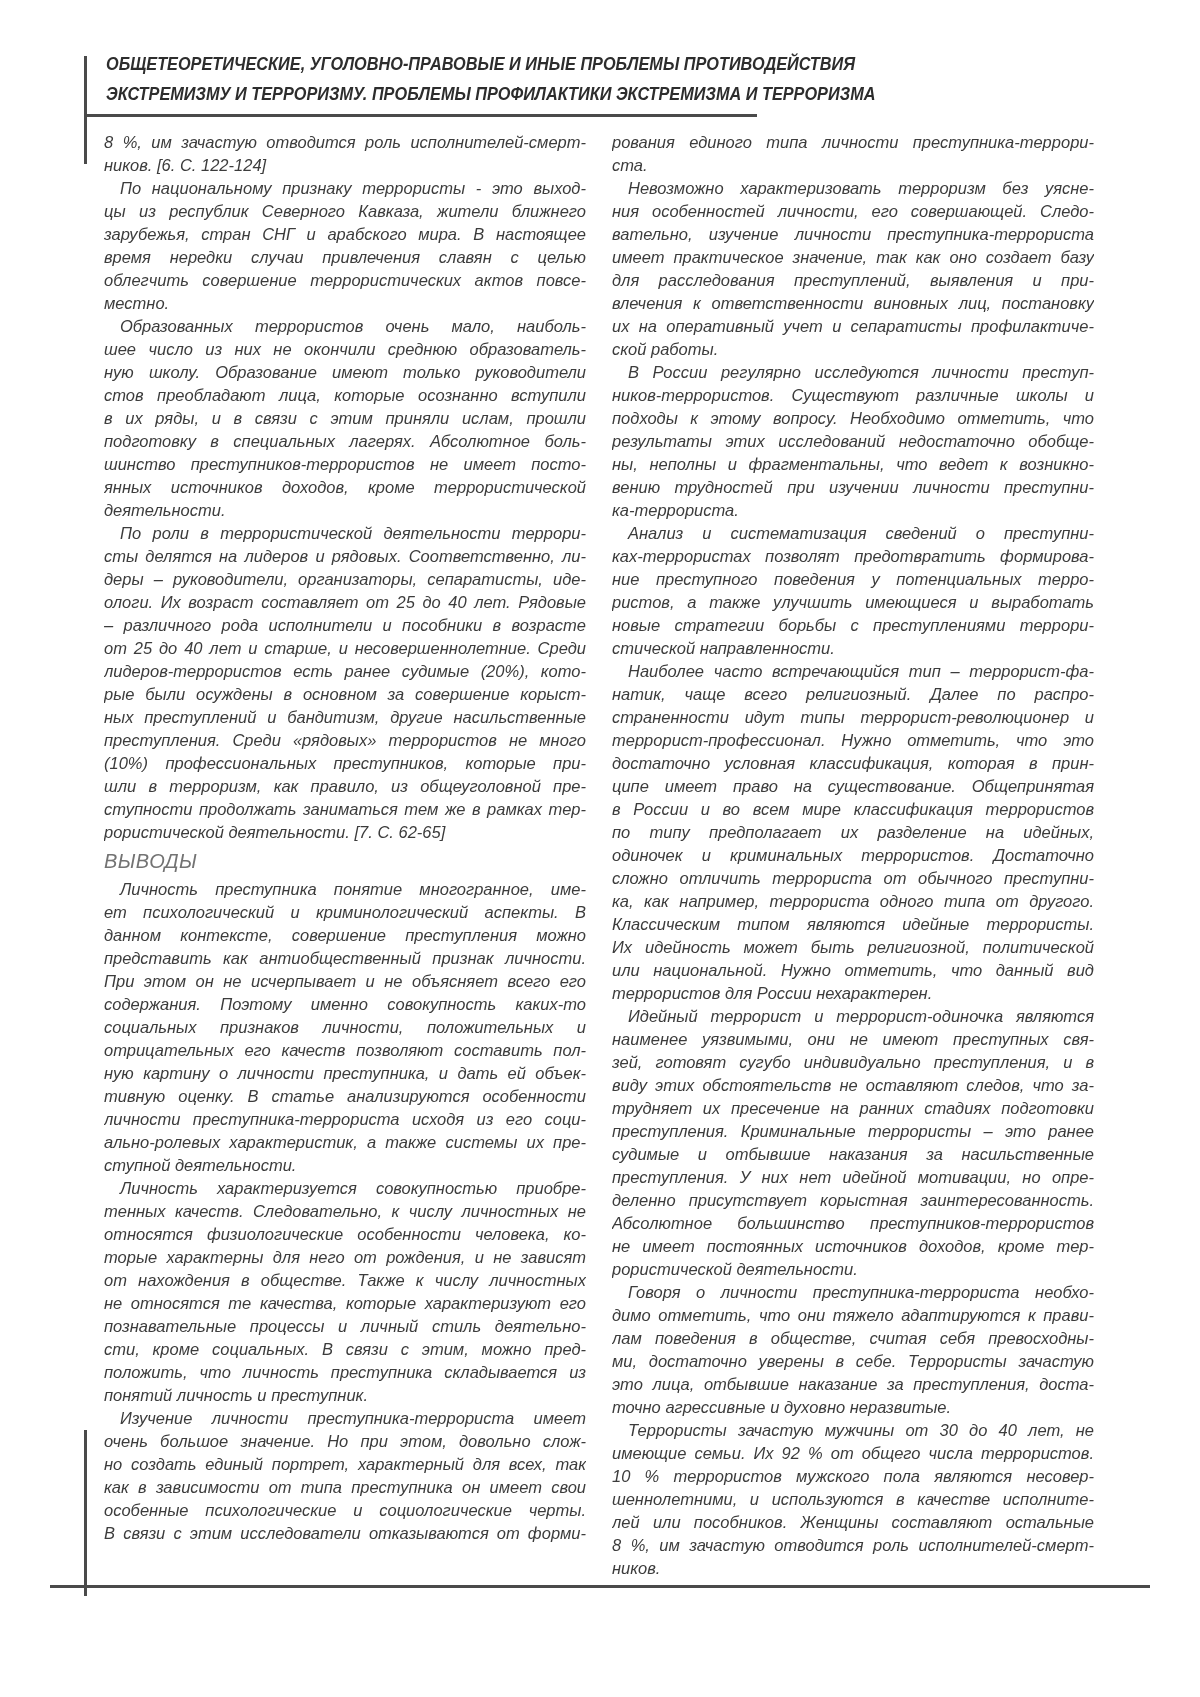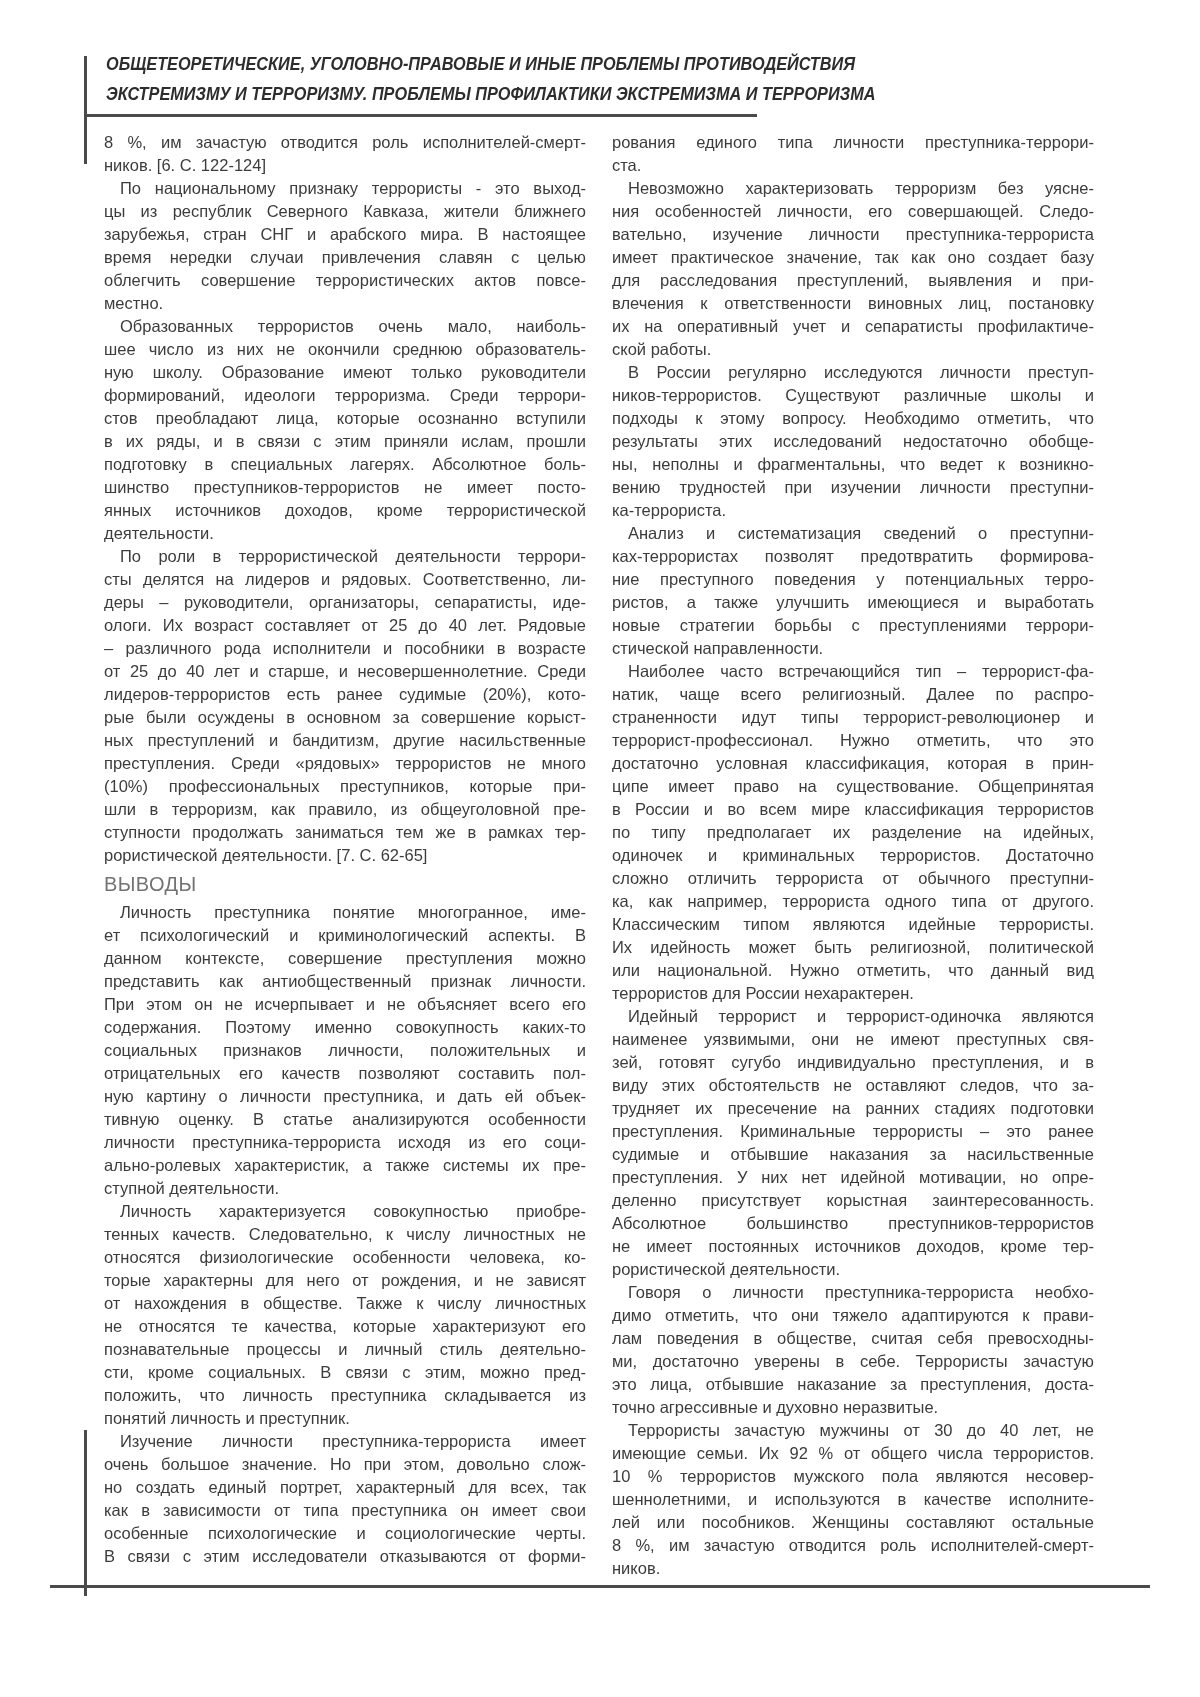--- a/index.html
+++ b/index.html
@@ -15,21 +15,21 @@
 
   
   .header { position:absolute; left:106px; top:49px; width:940px; color:#2d2d2d; }
   .header-line {
     font-weight:bold; font-style:italic; font-size:17.5px; line-height:30px;
     letter-spacing:0px; transform:scaleX(.93); transform-origin:left center; white-space:nowrap;
   }
 
   
   .col { position:absolute; top:131px; width:482px; color:#3c3c3c;
-         font-size:16.5px; line-height:23px; }
+         font-size:16.5px; line-height:23px;font-style:italic; }
   .col-left  { left:104px; }
   .col-right { left:612px; }
   .line { height:23px; overflow:hidden; text-align:justify; text-align-last:justify; }
   .line.last  { text-align-last:left; }
   .line.first { text-indent:16px; }
   .section-heading { font-size:20px; line-height:23px; padding:6px 0 5px 0;
                      color:#737373; letter-spacing:.4px; }
 
   
   .footer-left { position:absolute; left:104px; top:1597px; font-size:17px; color:#333; white-space:nowrap; }
@@ -64,21 +64,20 @@
         <div class="line">цы из республик Северного Кавказа, жители ближнего</div>
         <div class="line">зарубежья, стран СНГ и арабского мира. В настоящее</div>
         <div class="line">время нередки случаи привлечения славян с целью</div>
         <div class="line">облегчить совершение террористических актов повсе-</div>
         <div class="line last">местно.</div>
       </div>
       <div class="para">
         <div class="line first">Образованных террористов очень мало, наиболь-</div>
         <div class="line">шее число из них не окончили среднюю образователь-</div>
         <div class="line">ную школу. Образование имеют только руководители</div>
-        <div class="line">формирований, идеологи терроризма. Среди террори-</div>
         <div class="line">стов преобладают лица, которые осознанно вступили</div>
         <div class="line">в их ряды, и в связи с этим приняли ислам, прошли</div>
         <div class="line">подготовку в специальных лагерях. Абсолютное боль-</div>
         <div class="line">шинство преступников-террористов не имеет посто-</div>
         <div class="line">янных источников доходов, кроме террористической</div>
         <div class="line last">деятельности.</div>
       </div>
       <div class="para">
         <div class="line first">По роли в террористической деятельности террори-</div>
         <div class="line">сты делятся на лидеров и рядовых. Соответственно, ли-</div>

